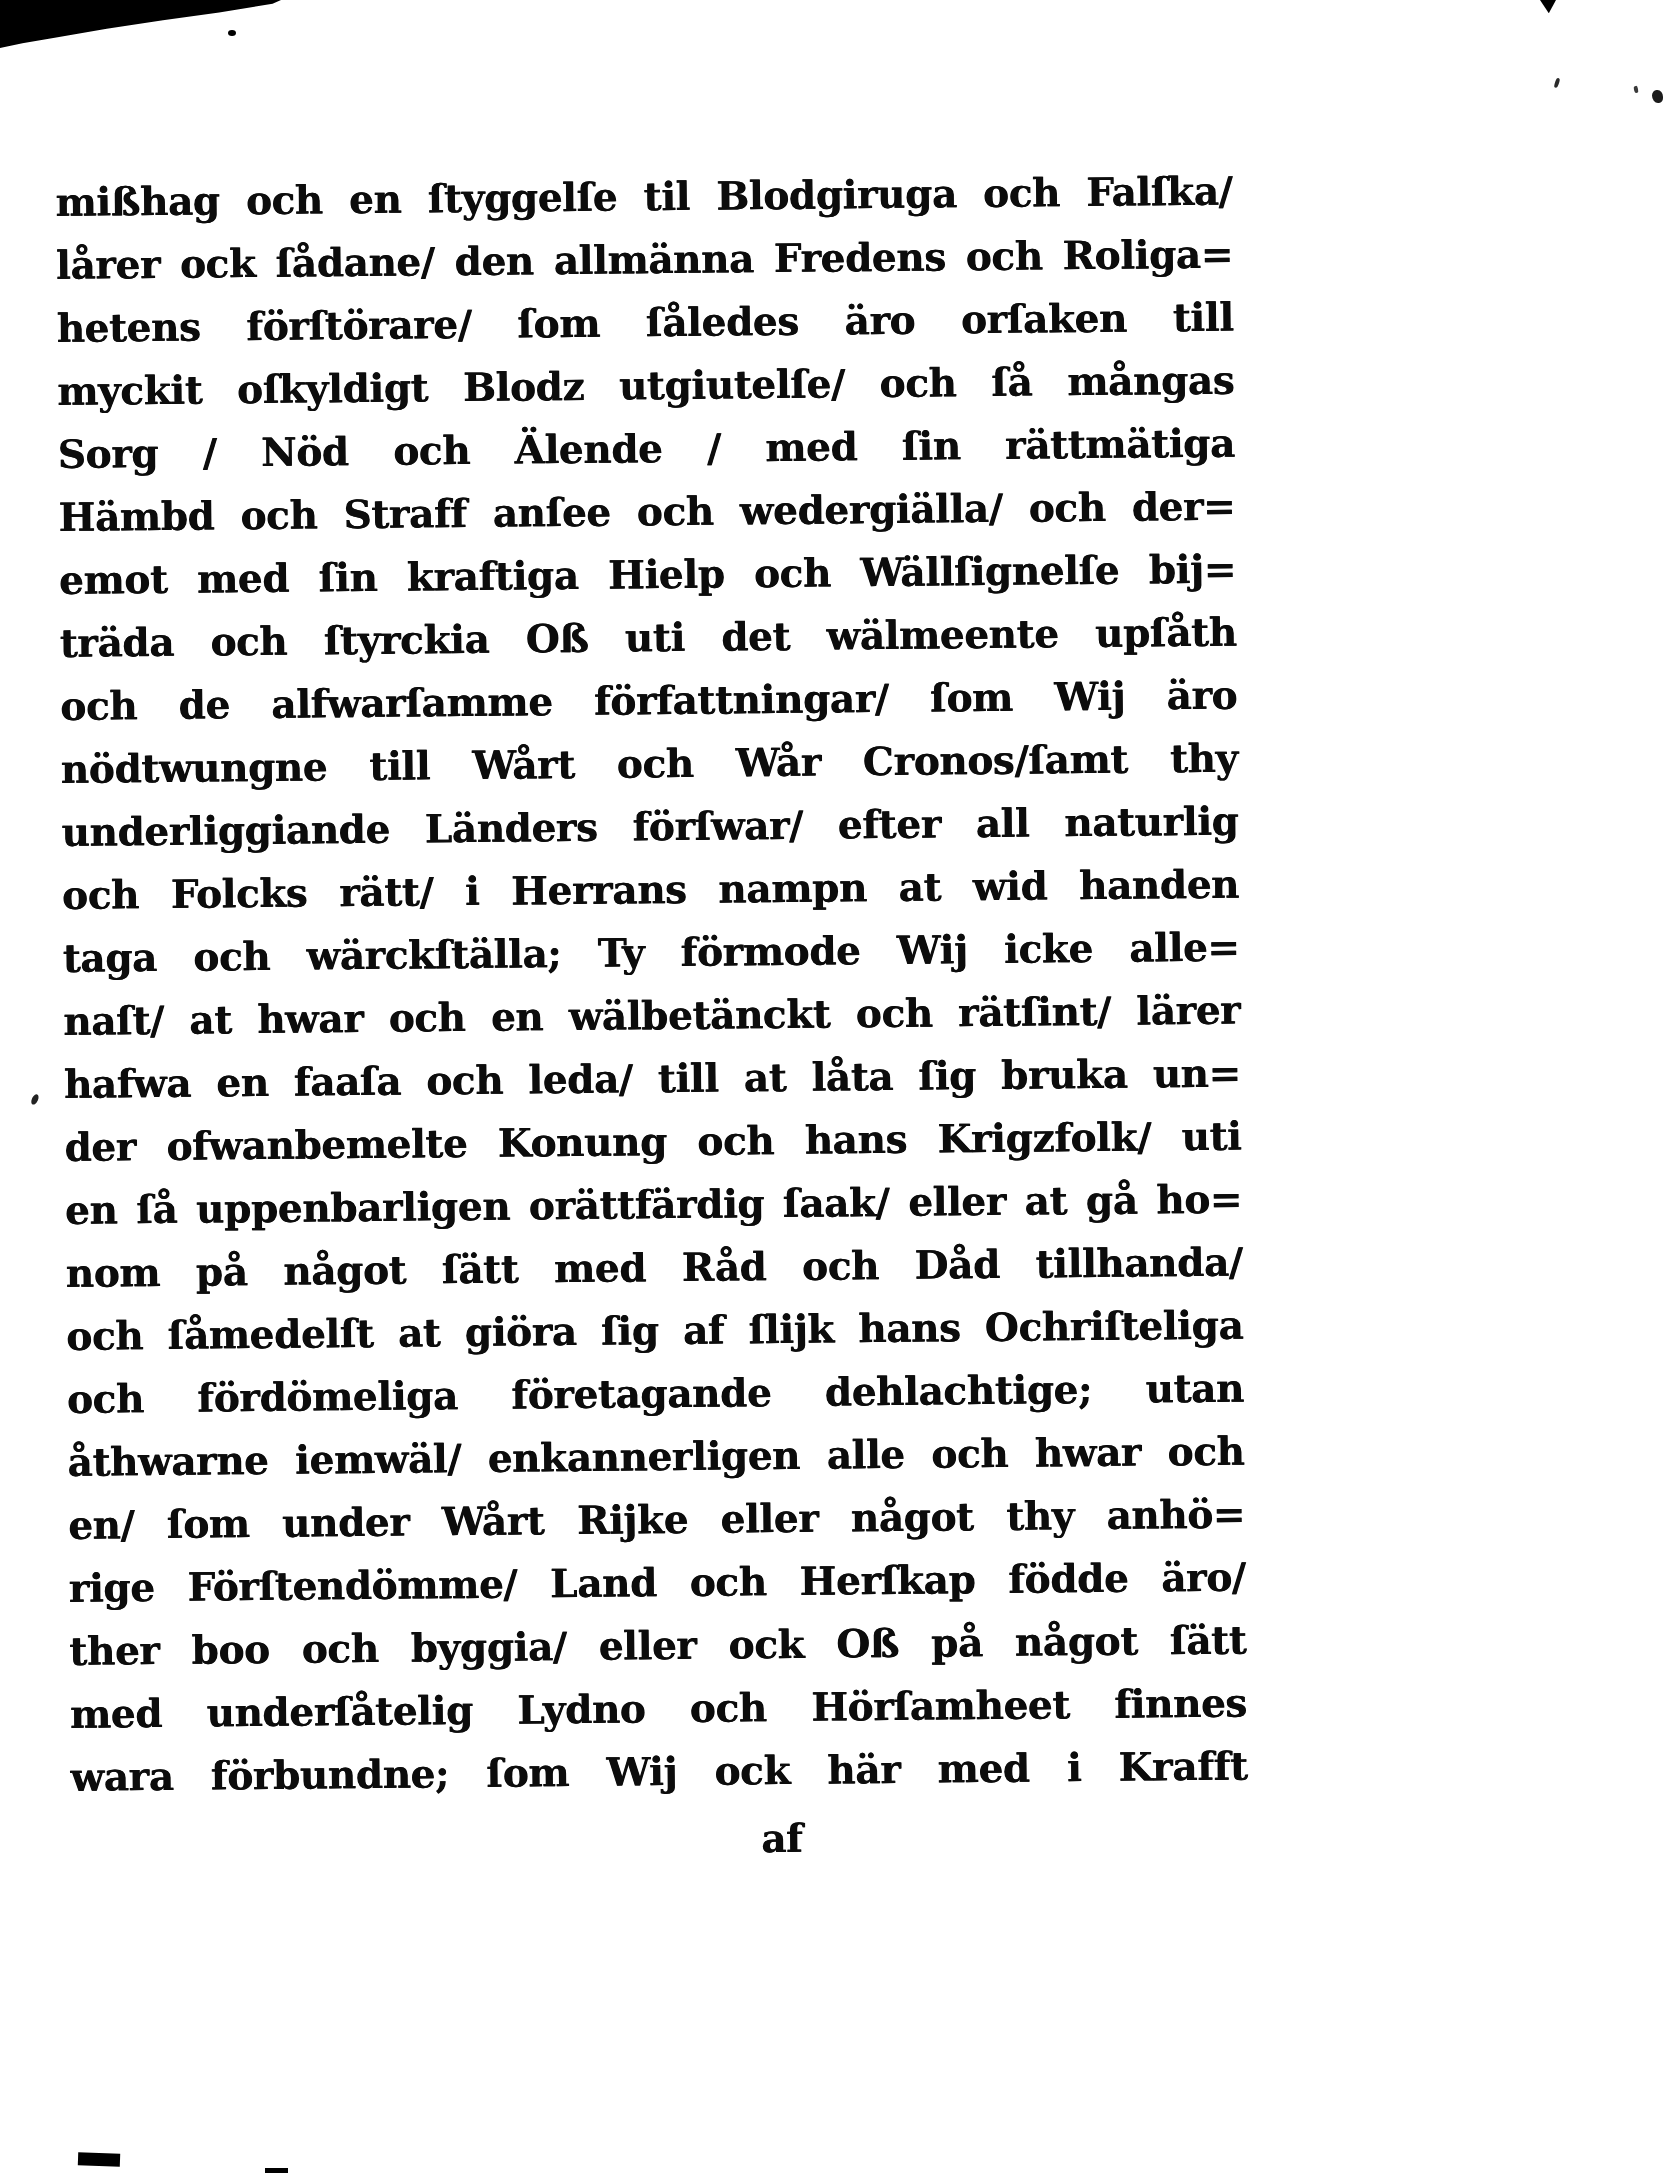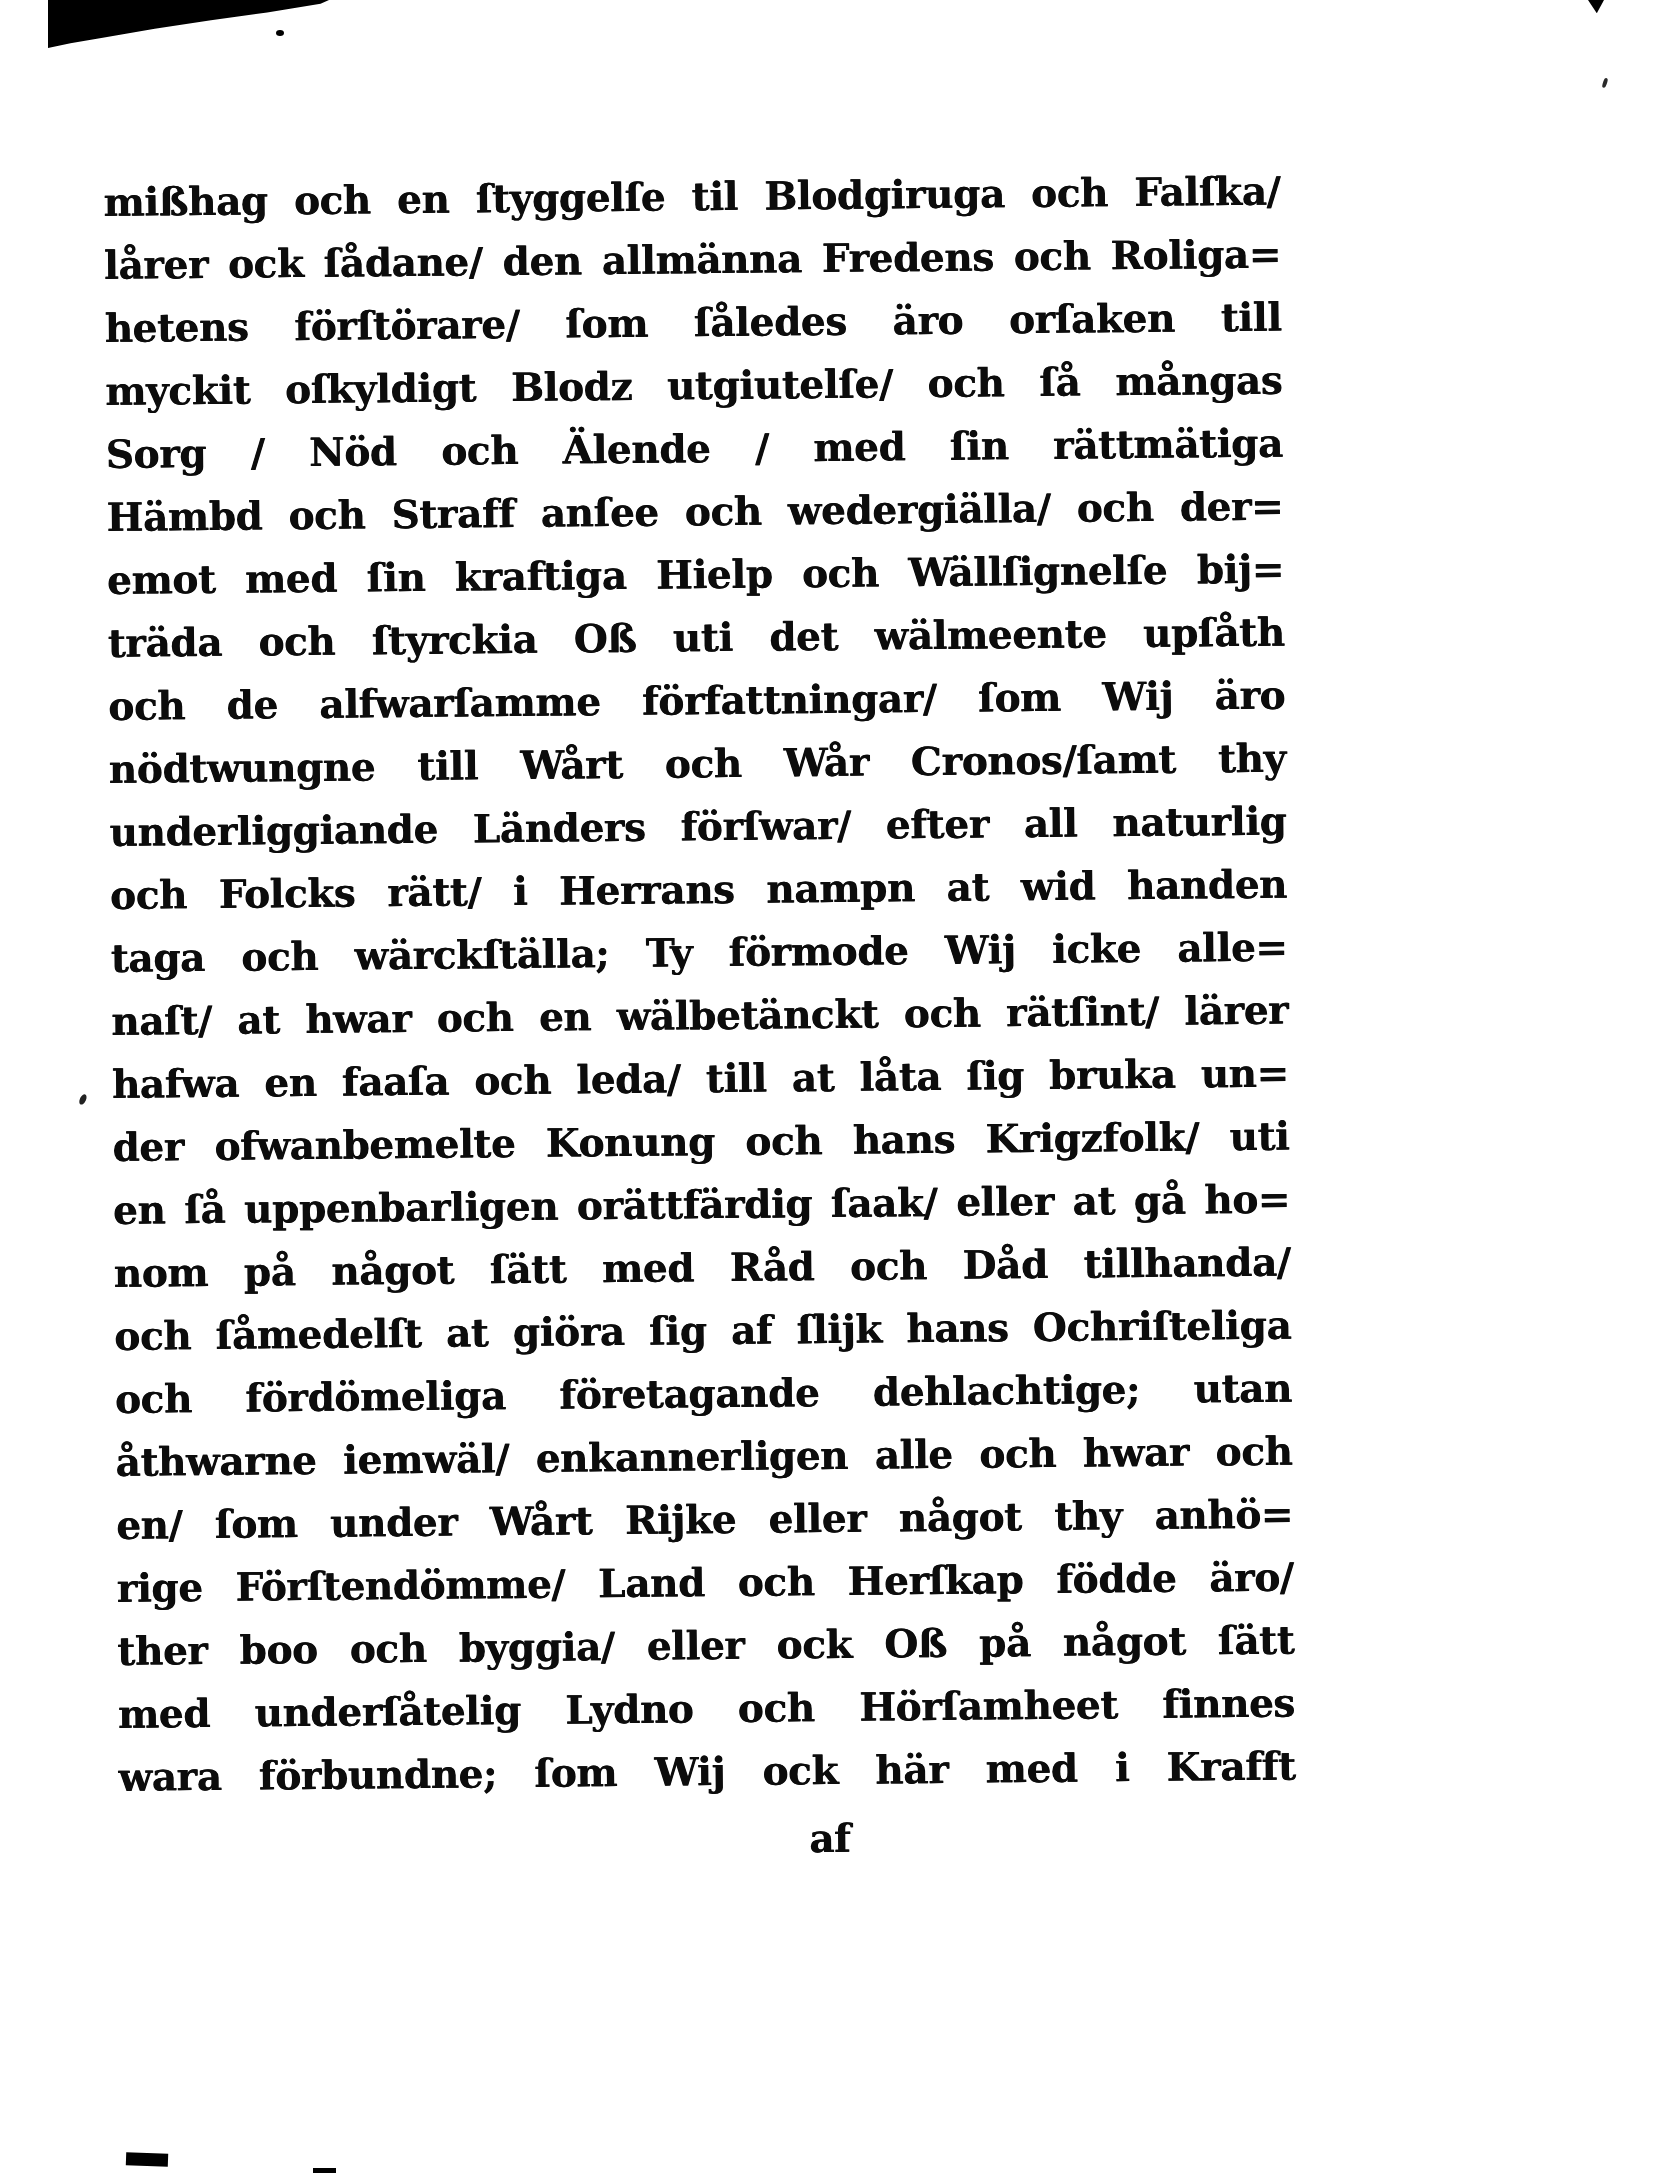--- a/index.html
+++ b/index.html
@@ -3,21 +3,21 @@
 <meta charset="utf-8">
 <style>
   html,body{margin:0;padding:0;}
   body{
     width:1673px;height:2174px;
     background:#ffffff;
     position:relative;
     overflow:hidden;
     font-family:"DejaVu Serif", serif;
   }
-  .page{position:absolute;inset:0;background:#ffffff;margin-left:48px;}
+  .page{position:absolute;inset:0;background:#ffffff;}
 
   
   .text-block{
     position:absolute;
     left:55px;top:171px;width:1177px;
     transform:rotate(-0.55deg);
     transform-origin:0 0;
     color:#0c0c0c;
     font-weight:bold;
     font-size:39px;

